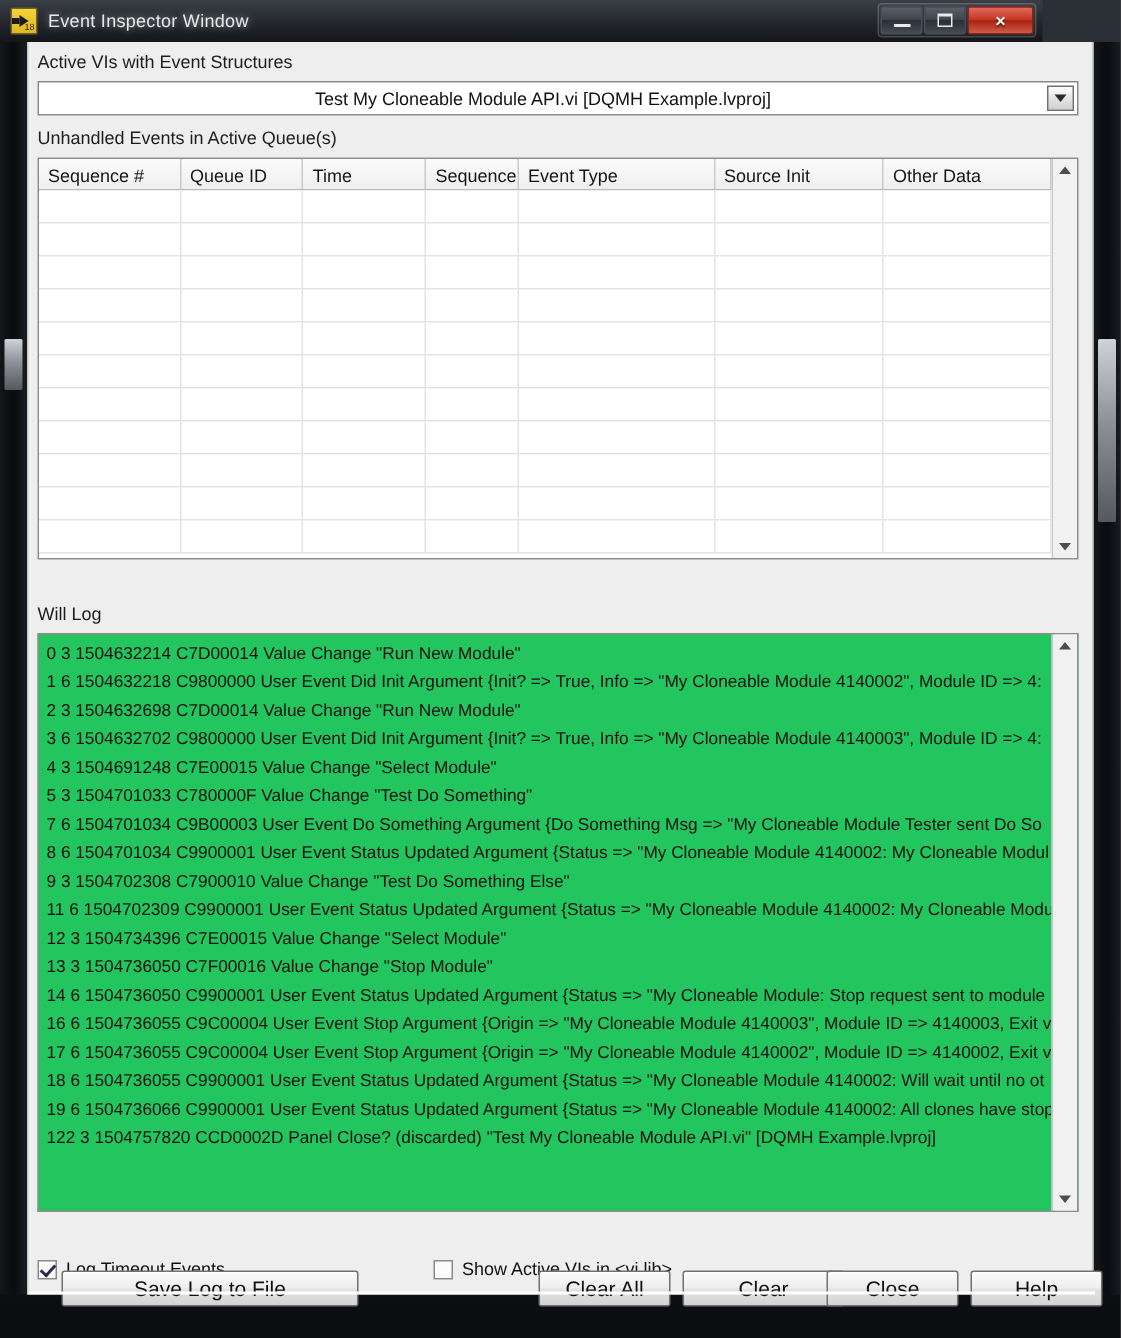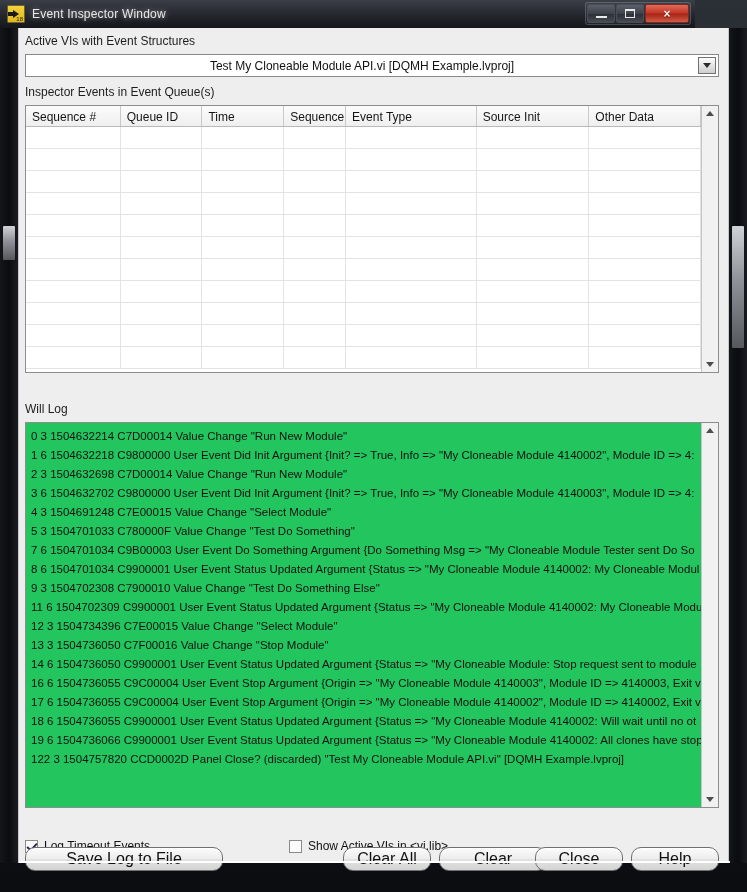--- a/index.html
+++ b/index.html
@@ -201,25 +201,26 @@
   .chk.checked::after {
     content: ""; position: absolute; left: 3px; top: 0px;
     width: 4px; height: 8px;
     border: solid #2a2a55; border-width: 0 2px 2px 0;
     transform: rotate(42deg);
   }
   .chk-label { font-size: 12px; color: #111; white-space: nowrap; }
 
   .btn {
     position: absolute; height: 24px;
-    border: 1px solid #707070; border-radius: 10px;
+    border: 1px solid #707070; border-radius: 2px;
     background: linear-gradient(180deg,#fcfcfc 0%, #ededed 48%, #e2e2e2 52%, #d4d4d4 100%);
-    font-size: 16px; color: #111;
+    font-size: 14px; color: #111;
     display: flex; align-items: center; justify-content: center;
     box-shadow: inset 0 1px 0 #ffffff;
+    margin-left: 16px;
   }
 
   #bottom-hairline {
     position: absolute; left: 0; top: 833px; width: 711px; height: 2px;
     background: #ffffff;
   }
 </style>
 </head>
 <body>
 
@@ -255,21 +256,21 @@
 
     <div class="section-label" style="left:6px; top:6px;">Active VIs with Event Structures</div>
 
     <div id="combo">
       <div id="combo-value">Test My Cloneable Module API.vi [DQMH Example.lvproj]</div>
       <div id="combo-arrow">
           <i></i>
         </div>
     </div>
 
-    <div class="section-label" style="left:6px; top:57px;">Inspector Events in Event Queue(s)</div>
+    <div class="section-label" style="left:6px; top:57px;">Unhandled Events in Active Queue(s)</div>
 
     <div id="table-box">
       <div id="table-scroll-wrap">
         <div id="table-main">
           <div id="thead">
               <div class="th" style="width: 95px;">Sequence #</div>
               <div class="th" style="width: 82px;">Queue ID</div>
               <div class="th" style="width: 82px;">Time</div>
               <div class="th" style="width: 62px;">Sequence</div>
               <div class="th" style="width: 131px;">Event Type</div>

